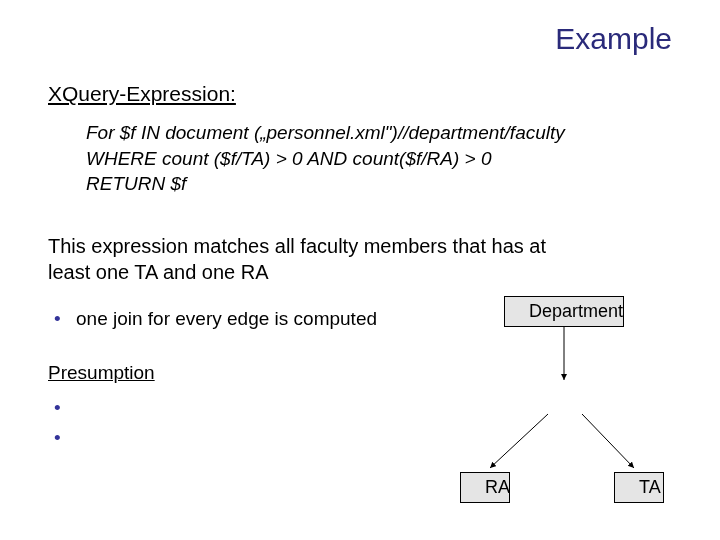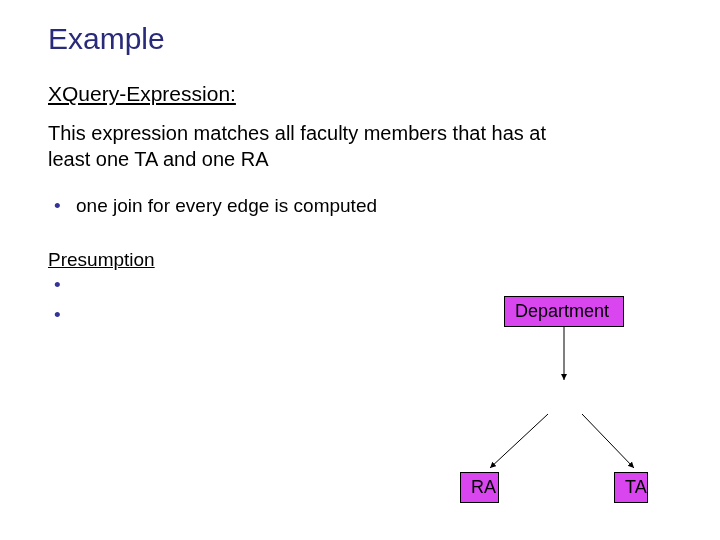--- a/index.html
+++ b/index.html
@@ -1,44 +1,49 @@
 <!DOCTYPE html>
 <html><head>
 <meta charset="utf-8">
 <style>
   * { box-sizing: border-box; margin: 0; padding: 0; }
   html, body { width: 720px; height: 540px; background: #fff; font-family: Verdana, Geneva, sans-serif; color: #000; }
   .slide { width: 720px; height: 540px; position: relative; padding: 22px 48px 20px 48px; }
-  .title { text-align: left; font-size: 30px; color: #2a2a7a; font-weight: 400; margin-bottom: 26px; }
+  .title { text-align: right; font-size: 30px; color: #2a2a7a; font-weight: 400; margin-bottom: 26px; }
   .section-label { font-size: 21px; margin-bottom: 14px; text-decoration: underline; }
   .code-block { margin-left: 38px; font-style: italic; font-size: 19px; line-height: 1.35; margin-bottom: 36px; }
   .desc { font-size: 20px; line-height: 1.3; margin-bottom: 22px; max-width: 520px; }
   .bullet-row { display: flex; align-items: flex-start; font-size: 19px; margin-bottom: 6px; }
   .bullet-dot { color: #333399; width: 22px; flex: none; line-height: 1.3; }
   .bullet-text { line-height: 1.3; }
   .bullets-top { margin-bottom: 30px; margin-left: 6px; }
-  .presumption { font-size: 19px; text-decoration: underline; margin-bottom: 2px; }
+  .presumption { font-size: 19px; text-decoration: underline; margin-bottom: 12px; }
   .bullets-bottom { margin-left: 6px; }
   .diagram { position: absolute; right: 44px; top: 296px; width: 238px; height: 210px; }
-  .node { position: absolute; border: 1px solid #000; background: #d946ef; text-align: left; font-size: 18px; padding: 4px 10px; }
+  .node { position: absolute; border: 1px solid #000; background: #e5e5e5; text-align: right; font-size: 18px; padding: 4px 24px; }
   .node-dept { left: 66px; top: 0; width: 120px; }
   .node-fac  { left: 82px; top: 88px; width: 86px; }
   .node-ra   { left: 22px; top: 176px; width: 39px; }
   .node-ta   { left: 176px; top: 176px; width: 34px; }
   .diagram svg { position: absolute; left: 0; top: 0; width: 238px; height: 210px; }
 </style>
 </head>
 <body>
 
 <div class="slide">
 
   <div class="title">Example</div>
 
   <div class="section-label">XQuery-Expression:</div>
 
+  <div class="code-block">
+    <div>For $f IN document („personnel.xml")//department/faculty</div>
+    <div>WHERE count ($f/TA) &gt; 0 AND count($f/RA) &gt; 0</div>
+    <div>RETURN $f</div>
+  </div>
 
   <div class="desc">This expression matches all faculty members that has at least one TA and one RA</div>
 
   <div class="bullets-top">
     <div class="bullet-row">
       <span class="bullet-dot">•</span>
       <span class="bullet-text">one join for every edge is computed</span>
     </div>
   </div>
 

